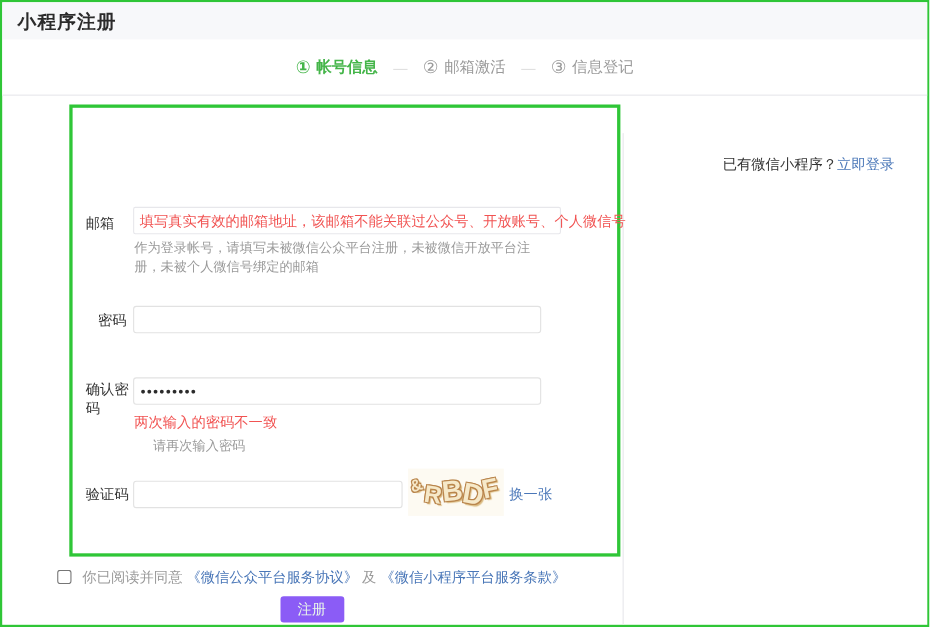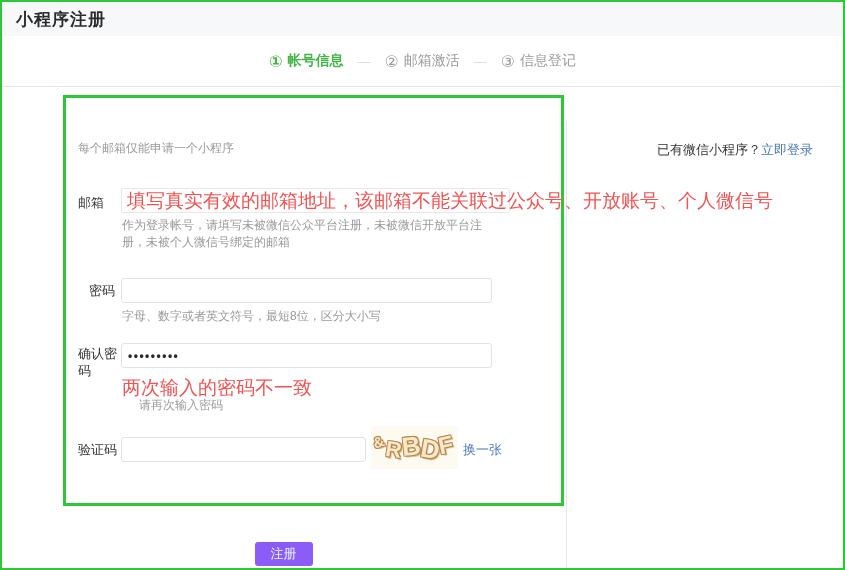--- a/index.html
+++ b/index.html
@@ -25,21 +25,21 @@
   .formbox{position:absolute;left:61px;top:8px;width:495px;height:405px;
     border:3px solid #2fc637;background:#fff;}
   .intro{position:absolute;left:12px;top:42px;font-size:12px;color:#9a9a9a;}
   .flabel{position:absolute;left:12px;width:46px;font-size:13px;color:#353535;line-height:17px;}
   .inputbox{position:absolute;box-sizing:border-box;height:25px;border:1px solid #e2e2e2;
     border-radius:3px;background:#fff;font-size:13px;padding:0 6px;outline:none;
     font-family:"Liberation Sans","DejaVu Sans",sans-serif;}
   .errorbox{position:absolute;box-sizing:border-box;left:55px;top:90px;width:389px;height:25px;
     border:1px solid #e7e7eb;border-radius:2px;display:flex;align-items:center;
     padding-left:5px;white-space:nowrap;overflow:visible;}
-  .red{color:#f15352;font-size:19px;}
+  .red{color:#f15352;font-size:13px;}
   .help{position:absolute;color:#9a9a9a;font-size:12px;line-height:17px;}
   .fakeinput{display:flex;align-items:center;}
   .dots{font-size:12px;font-weight:bold;letter-spacing:1.5px;color:#2b2b2b;}
   
   .captcha{position:absolute;left:305px;top:328px;width:87px;height:43px;overflow:hidden;
     background:#fdfaf2;display:flex;align-items:center;justify-content:center;cursor:pointer;}
   .cap-ch{font-weight:bold;color:#f6e9c9;
     text-shadow:1px 1px 0 #b9854c,-1px 1px 0 #b9854c,1px -1px 0 #b9854c,-1px -1px 0 #b9854c,2px 2px 1px #d9b97f;
     display:inline-block;line-height:1;}
   .cap-0{font-size:15px;transform:rotate(-18deg) translateY(-6px);}
@@ -86,31 +86,29 @@
       <span>信息登记</span>
     </span>
   </div>
 
   <div class="content">
 
     <div class="vdivider"></div>
 
     <div class="formbox">
 
-      <div class="intro">每个邮箱仅能申请一个小程序</div>
 
       <div class="flabel" style="top:96px;">邮箱</div>
       <div class="errorbox">
         <span class="red">填写真实有效的邮箱地址，该邮箱不能关联过公众号、开放账号、个人微信号</span>
       </div>
       <div class="help" style="left:56px;top:119px;width:382px;">作为登录帐号，请填写未被微信公众平台注册，未被微信开放平台注册，未被个人微信号绑定的邮箱</div>
 
       <div class="flabel" style="top:184px;margin-left:11px;">密码</div>
       <input class="inputbox" style="left: 55px; top: 180px; width: 371px;" type="password" value="">
-      <div class="help" style="left:56px;top:210px;">字母、数字或者英文符号，最短8位，区分大小写</div>
 
       <div class="flabel" style="top:247px;">确认密码</div>
       <div class="inputbox fakeinput" style="left:55px;top:245px;width:371px;">
         <span class="dots">•••••••••</span>
       </div>
       <div class="red" style="position:absolute;left:56px;top:277px;text-align:center;">两次输入的密码不一致</div>
       <div class="help" style="left:73px;top:299px;">请再次输入密码</div>
 
       <div class="flabel" style="top:343px;">验证码</div>
       <input class="inputbox" style="left: 55px; top: 339px; width: 245px;" type="text" value="">
@@ -122,19 +120,26 @@
         <span class="cap-ch cap-4">F</span>
       </div>
       <a class="bluelink refresh">换一张</a>
 
     </div>
 
     <div class="aside">
       <span>已有微信小程序？</span><a class="bluelink">立即登录</a>
     </div>
 
+    <div class="agreement">
+      <input type="checkbox" style="">
+      <span>你已阅读并同意</span>
+      <a class="bluelink">《微信公众平台服务协议》</a>
+      <span> 及 </span>
+      <a class="bluelink">《微信小程序平台服务条款》</a>
+    </div>
 
     <div class="submitwrap">
       <button class="submitbtn">注册</button>
     </div>
 
   </div>
 </div>
 
 </body></html>

